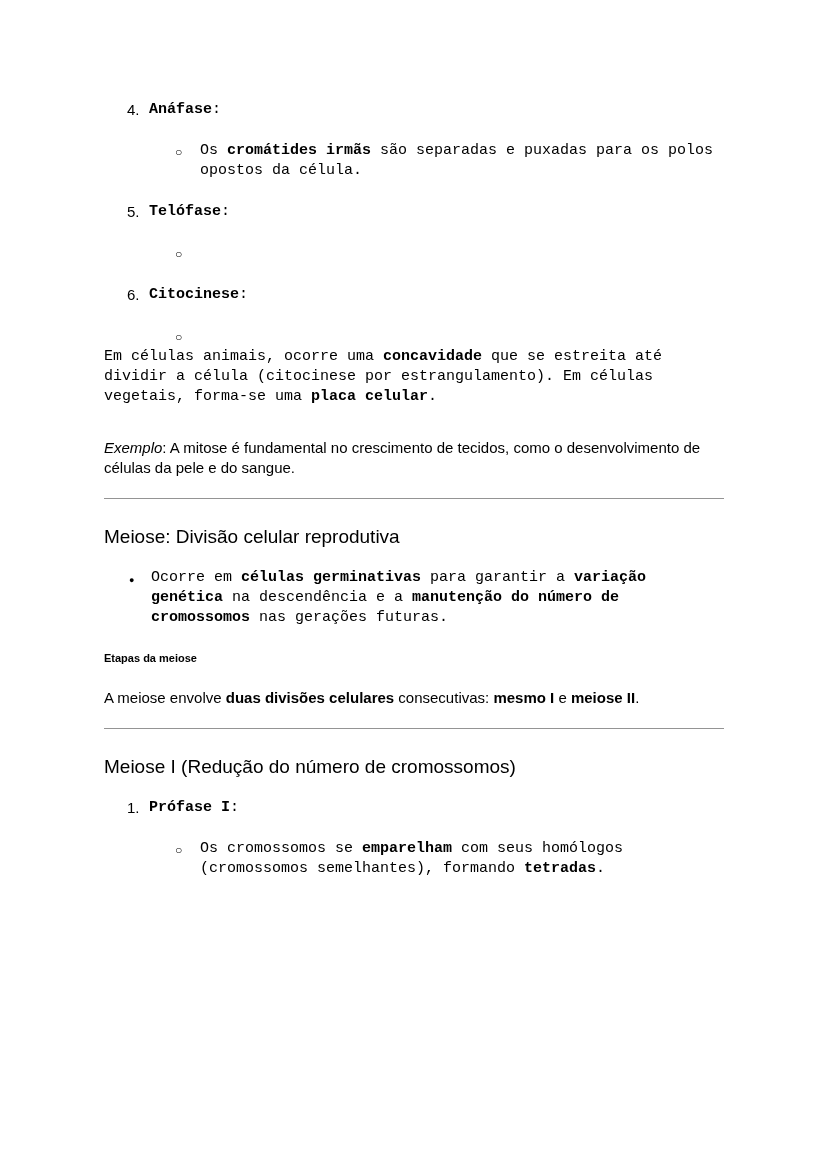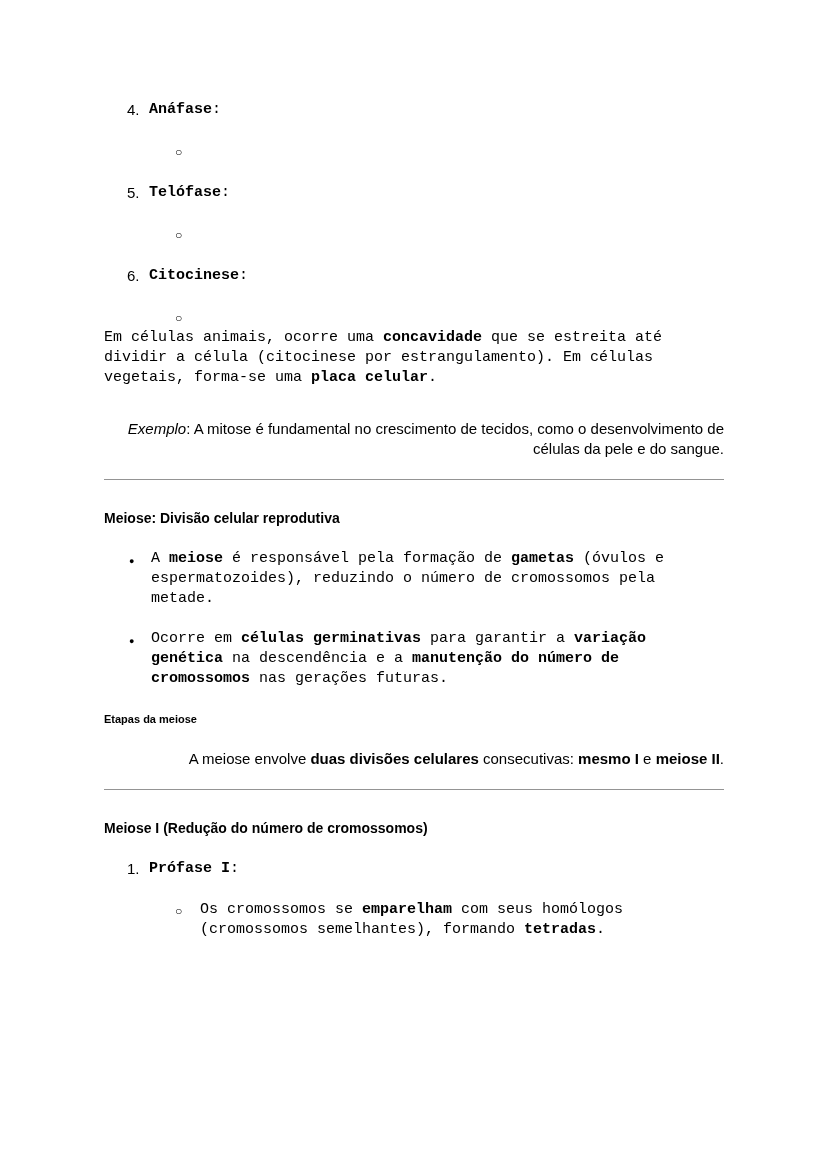--- a/index.html
+++ b/index.html
@@ -16,39 +16,40 @@
   }
   .txt { flex: 1; min-width: 0; font-family: Liberation Mono, monospace; }
   .num-item { display: flex; margin-bottom: 21px; }
   .num-item .num { flex: none; width: 22px; margin-left: 23px; }
   .sub-item { display: flex; margin-bottom: 21px; }
   .sub-item .marker { flex: none; width: 25px; margin-left: 71px; }
   .bullet-item { display: flex; margin-bottom: 20px; }
   .bullet-item .marker { flex: none; width: 22px; margin-left: 25px; }
   .marker.circle::before { content: "○"; font-size: 12px; }
   .marker.disc::before { content: "●"; font-size: 9px; }
-  .para { margin: 0 0 20px 0; text-align: right; }
+  .para { margin: 0 0 20px 0; }
   .divider { border: none; border-top: 1px solid #949494; margin: 12px 0 26px 0; }
-  .h2 { font-size: 14px; line-height: 24px; font-weight: 700; margin: 0 0 19px 0; }
+  .h2 { font-size: 19px; line-height: 24px; font-weight: 400; margin: 0 0 19px 0; }
   .h4 { font-size: 11px; line-height: 20px; font-weight: 700; margin: 17px 0 20px 0; }
   .b { font-weight: 700; }
   .i { font-style: italic; }
   .mb-lg { margin-bottom: 31px; flex-direction: column; }
 </style>
 </head>
 <body>
 
 <div class="page">
 
   <div class="num-item">
     <span class="num">4.</span>
     <span class="txt"><span class="b">Anáfase</span><span>:</span></span>
   </div>
   <div class="sub-item">
     <span class="marker circle"></span>
+    <span class="txt"><span>Os </span><span class="b">cromátides irmãs</span><span> são separadas e puxadas para os polos opostos da célula.</span></span>
   </div>
 
   <div class="num-item">
     <span class="num">5.</span>
     <span class="txt"><span class="b">Telófase</span><span>:</span></span>
   </div>
   <div class="sub-item">
     <span class="marker circle"></span>
   </div>
 
@@ -62,24 +63,20 @@
   </div>
 
   <p class="para"><span class="i">Exemplo</span><span>: A mitose é fundamental no crescimento de tecidos, como o desenvolvimento de células da pele e do sangue.</span></p>
 
   <hr class="divider">
 
   <h2 class="h2">Meiose: Divisão celular reprodutiva</h2>
 
   <div class="bullet-item">
     <span class="marker disc"></span>
-    <span class="txt"><span>A </span><span class="b">meiose</span><span> é responsável pela formação de </span><span class="b">gametas</span><span> (óvulos e espermatozoides), reduzindo o número de cromossomos pela metade.</span></span>
-  </div>
-  <div class="bullet-item">
-    <span class="marker disc"></span>
     <span class="txt"><span>Ocorre em </span><span class="b">células germinativas</span><span> para garantir a </span><span class="b">variação genética</span><span> na descendência e a </span><span class="b">manutenção do número de cromossomos</span><span> nas gerações futuras.</span></span>
   </div>
 
   <h4 class="h4">Etapas da meiose</h4>
 
   <p class="para"><span>A meiose envolve </span><span class="b">duas divisões celulares</span><span> consecutivas: </span><span class="b">mesmo I</span><span> e </span><span class="b">meiose II</span><span>.</span></p>
 
   <hr class="divider">
 
   <h2 class="h2">Meiose I (Redução do número de cromossomos)</h2>

